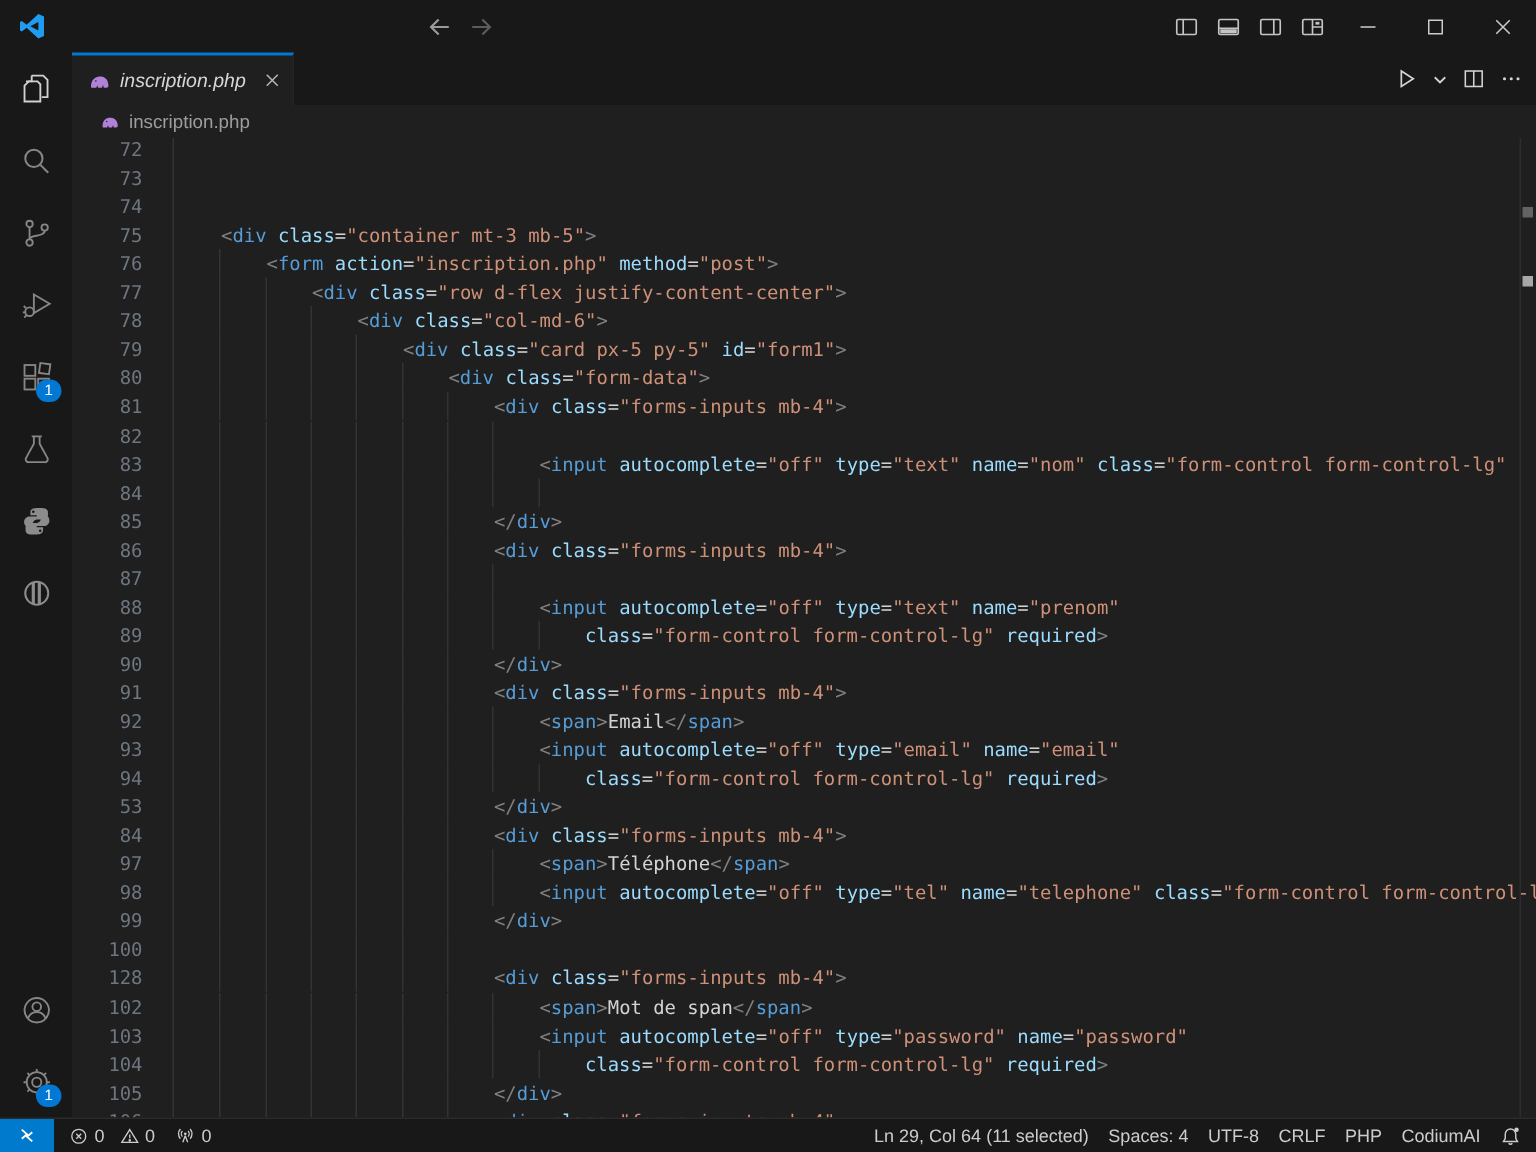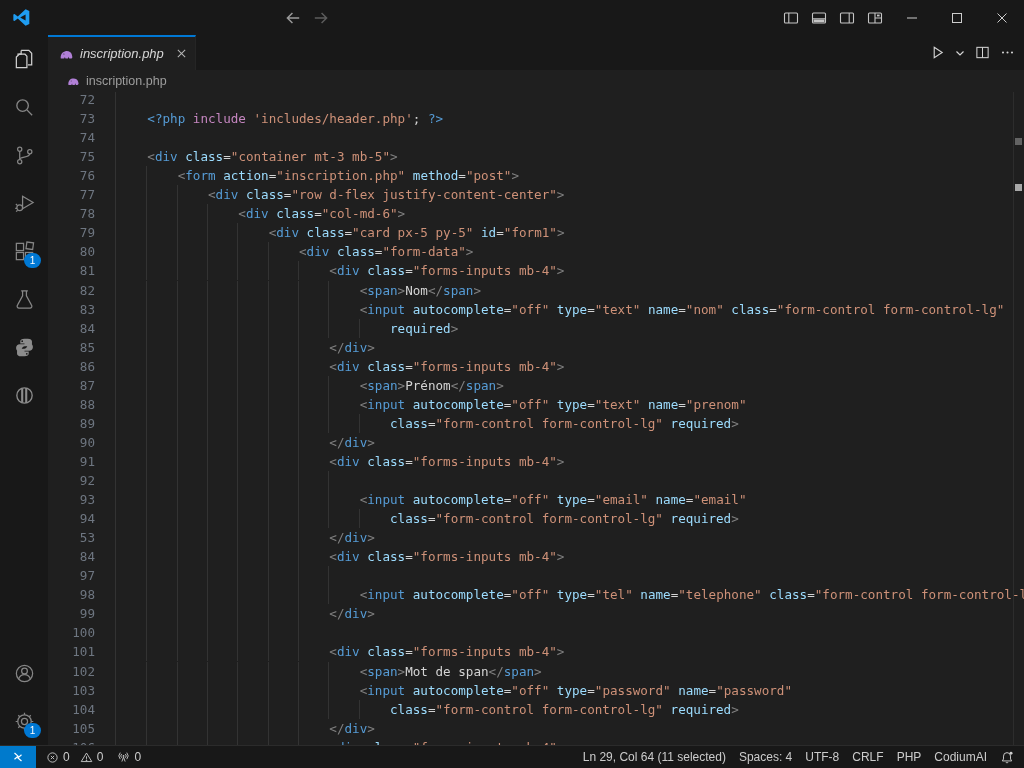--- a/index.html
+++ b/index.html
@@ -260,21 +260,20 @@
 <div id="editor">
   <div id="col0-guide"></div>
   <div id="scroll-edge"></div>
   <div>
       <div class="code-row" style="top: -2px;">
         <div class="ln">72</div>
         <div class="code"></div>
       </div>
       <div class="code-row" style="top: 17.05px;">
         <div class="ln">73</div>
-        <div class="code"><span class="tk-w">    </span><span class="tk-t">&lt;?php</span><span class="tk-k"> include </span><span class="tk-s">'includes/header.php'</span><span class="tk-w">;</span><span class="tk-t"> ?&gt;</span></div>
       </div>
       <div class="code-row" style="top: 36.1px;">
         <div class="ln">74</div>
         <div class="code"></div>
       </div>
       <div class="code-row" style="top: 55.15px;">
         <div class="ln">75</div>
         <div class="code"><span class="tk-w">    </span><span class="tk-p">&lt;</span><span class="tk-t">div</span><span class="tk-w"> </span><span class="tk-a">class</span><span class="tk-w">=</span><span class="tk-s">"container mt-3 mb-5"</span><span class="tk-p">&gt;</span></div>
       </div>
       <div class="code-row" style="top: 74.2px;">
@@ -324,21 +323,20 @@
       </div>
       <div class="code-row" style="top: 188.5px;">
         <div class="ln">82</div>
         <div class="ig" style="left: 98.344px;"></div>
         <div class="ig" style="left: 128.688px;"></div>
         <div class="ig" style="left: 159.032px;"></div>
         <div class="ig" style="left: 189.376px;"></div>
         <div class="ig" style="left: 219.72px;"></div>
         <div class="ig" style="left: 250.064px;"></div>
         <div class="ig" style="left: 280.408px;"></div>
-        <div class="code"><span class="tk-w">                                </span><span class="tk-p">&lt;</span><span class="tk-t">span</span><span class="tk-p">&gt;</span><span class="tk-w">Nom</span><span class="tk-p">&lt;/</span><span class="tk-t">span</span><span class="tk-p">&gt;</span></div>
       </div>
       <div class="code-row" style="top: 207.55px;">
         <div class="ln">83</div>
         <div class="ig" style="left: 98.344px;"></div>
         <div class="ig" style="left: 128.688px;"></div>
         <div class="ig" style="left: 159.032px;"></div>
         <div class="ig" style="left: 189.376px;"></div>
         <div class="ig" style="left: 219.72px;"></div>
         <div class="ig" style="left: 250.064px;"></div>
         <div class="ig" style="left: 280.408px;"></div>
@@ -347,21 +345,20 @@
       <div class="code-row" style="top: 226.6px;">
         <div class="ln">84</div>
         <div class="ig" style="left: 98.344px;"></div>
         <div class="ig" style="left: 128.688px;"></div>
         <div class="ig" style="left: 159.032px;"></div>
         <div class="ig" style="left: 189.376px;"></div>
         <div class="ig" style="left: 219.72px;"></div>
         <div class="ig" style="left: 250.064px;"></div>
         <div class="ig" style="left: 280.408px;"></div>
         <div class="ig" style="left: 310.752px;"></div>
-        <div class="code"><span class="tk-w">                                    </span><span class="tk-a">required</span><span class="tk-p">&gt;</span></div>
       </div>
       <div class="code-row" style="top: 245.65px;">
         <div class="ln">85</div>
         <div class="ig" style="left: 98.344px;"></div>
         <div class="ig" style="left: 128.688px;"></div>
         <div class="ig" style="left: 159.032px;"></div>
         <div class="ig" style="left: 189.376px;"></div>
         <div class="ig" style="left: 219.72px;"></div>
         <div class="ig" style="left: 250.064px;"></div>
         <div class="code"><span class="tk-w">                            </span><span class="tk-p">&lt;/</span><span class="tk-t">div</span><span class="tk-p">&gt;</span></div>
@@ -378,21 +375,20 @@
       </div>
       <div class="code-row" style="top: 283.75px;">
         <div class="ln">87</div>
         <div class="ig" style="left: 98.344px;"></div>
         <div class="ig" style="left: 128.688px;"></div>
         <div class="ig" style="left: 159.032px;"></div>
         <div class="ig" style="left: 189.376px;"></div>
         <div class="ig" style="left: 219.72px;"></div>
         <div class="ig" style="left: 250.064px;"></div>
         <div class="ig" style="left: 280.408px;"></div>
-        <div class="code"><span class="tk-w">                                </span><span class="tk-p">&lt;</span><span class="tk-t">span</span><span class="tk-p">&gt;</span><span class="tk-w">Prénom</span><span class="tk-p">&lt;/</span><span class="tk-t">span</span><span class="tk-p">&gt;</span></div>
       </div>
       <div class="code-row" style="top: 302.8px;">
         <div class="ln">88</div>
         <div class="ig" style="left: 98.344px;"></div>
         <div class="ig" style="left: 128.688px;"></div>
         <div class="ig" style="left: 159.032px;"></div>
         <div class="ig" style="left: 189.376px;"></div>
         <div class="ig" style="left: 219.72px;"></div>
         <div class="ig" style="left: 250.064px;"></div>
         <div class="ig" style="left: 280.408px;"></div>
@@ -432,20 +428,21 @@
       </div>
       <div class="code-row" style="top: 379px;">
         <div class="ln">92</div>
         <div class="ig" style="left: 98.344px;"></div>
         <div class="ig" style="left: 128.688px;"></div>
         <div class="ig" style="left: 159.032px;"></div>
         <div class="ig" style="left: 189.376px;"></div>
         <div class="ig" style="left: 219.72px;"></div>
         <div class="ig" style="left: 250.064px;"></div>
         <div class="ig" style="left: 280.408px;"></div>
+        <div class="code"><span class="tk-w">                                </span><span class="tk-p">&lt;</span><span class="tk-t">span</span><span class="tk-p">&gt;</span><span class="tk-w">Email</span><span class="tk-p">&lt;/</span><span class="tk-t">span</span><span class="tk-p">&gt;</span></div>
       </div>
       <div class="code-row" style="top: 398.05px;">
         <div class="ln">93</div>
         <div class="ig" style="left: 98.344px;"></div>
         <div class="ig" style="left: 128.688px;"></div>
         <div class="ig" style="left: 159.032px;"></div>
         <div class="ig" style="left: 189.376px;"></div>
         <div class="ig" style="left: 219.72px;"></div>
         <div class="ig" style="left: 250.064px;"></div>
         <div class="ig" style="left: 280.408px;"></div>
@@ -485,20 +482,21 @@
       </div>
       <div class="code-row" style="top: 474.25px;">
         <div class="ln">97</div>
         <div class="ig" style="left: 98.344px;"></div>
         <div class="ig" style="left: 128.688px;"></div>
         <div class="ig" style="left: 159.032px;"></div>
         <div class="ig" style="left: 189.376px;"></div>
         <div class="ig" style="left: 219.72px;"></div>
         <div class="ig" style="left: 250.064px;"></div>
         <div class="ig" style="left: 280.408px;"></div>
+        <div class="code"><span class="tk-w">                                </span><span class="tk-p">&lt;</span><span class="tk-t">span</span><span class="tk-p">&gt;</span><span class="tk-w">Téléphone</span><span class="tk-p">&lt;/</span><span class="tk-t">span</span><span class="tk-p">&gt;</span></div>
       </div>
       <div class="code-row" style="top: 493.3px;">
         <div class="ln">98</div>
         <div class="ig" style="left: 98.344px;"></div>
         <div class="ig" style="left: 128.688px;"></div>
         <div class="ig" style="left: 159.032px;"></div>
         <div class="ig" style="left: 189.376px;"></div>
         <div class="ig" style="left: 219.72px;"></div>
         <div class="ig" style="left: 250.064px;"></div>
         <div class="ig" style="left: 280.408px;"></div>
@@ -518,21 +516,21 @@
         <div class="ln">100</div>
         <div class="ig" style="left: 98.344px;"></div>
         <div class="ig" style="left: 128.688px;"></div>
         <div class="ig" style="left: 159.032px;"></div>
         <div class="ig" style="left: 189.376px;"></div>
         <div class="ig" style="left: 219.72px;"></div>
         <div class="ig" style="left: 250.064px;"></div>
         <div class="code"></div>
       </div>
       <div class="code-row" style="top: 550.45px;">
-        <div class="ln">101</div>
+        <div class="ln">128</div>
         <div class="ig" style="left: 98.344px;"></div>
         <div class="ig" style="left: 128.688px;"></div>
         <div class="ig" style="left: 159.032px;"></div>
         <div class="ig" style="left: 189.376px;"></div>
         <div class="ig" style="left: 219.72px;"></div>
         <div class="ig" style="left: 250.064px;"></div>
         <div class="code"><span class="tk-w">                            </span><span class="tk-p">&lt;</span><span class="tk-t">div</span><span class="tk-w"> </span><span class="tk-a">class</span><span class="tk-w">=</span><span class="tk-s">"forms-inputs mb-4"</span><span class="tk-p">&gt;</span></div>
       </div>
       <div class="code-row" style="top: 569.5px;">
         <div class="ln">102</div>

